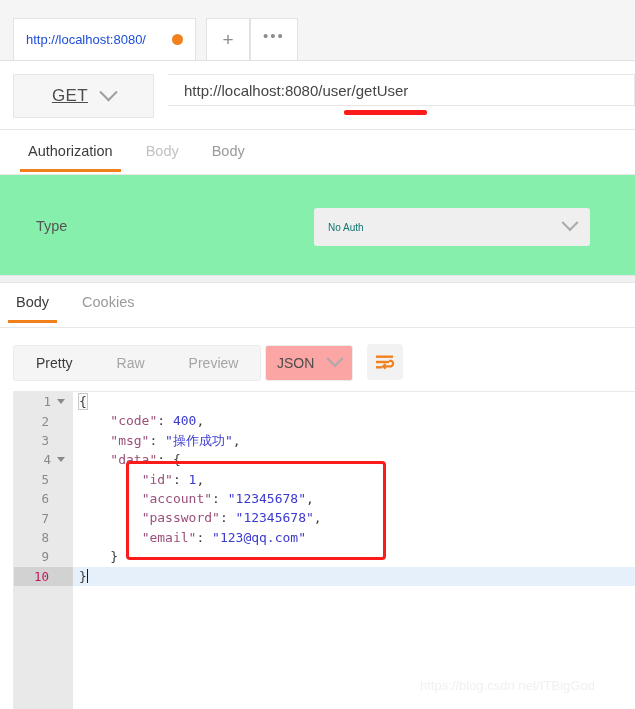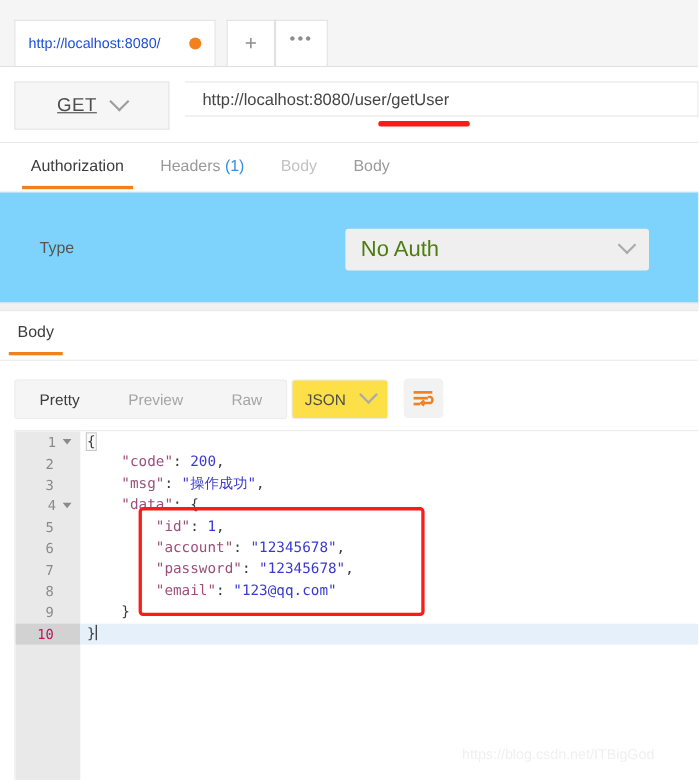--- a/index.html
+++ b/index.html
@@ -156,43 +156,43 @@
     background: #f2801d;
   }
   .rtab.dim { color: #c2c2c2; }
   .badge-count { color: #3e8ede; }
 
   
   .auth-panel {
     position: absolute;
     left: 0; top: 175px;
     width: 635px; height: 105px;
-    background: #7dd3fc;
+    background: #86efac;
   }
   .type-label {
     position: absolute;
     left: 36px; top: 43px;
     font-size: 14.5px;
     color: #555555;
   }
   .auth-select {
     position: absolute;
     left: 314px; top: 208px;
     width: 276px; height: 38px;
     background: #efefef;
     border-radius: 3px;
     box-sizing: border-box;
     display: flex;
     align-items: center;
     padding: 0 14px;
   }
   .auth-select .val {
     flex: 1;
-    font-size: 20px;
-    color: #4d7c0f;
+    font-size: 10px;
+    color: #0f766e;
   }
   .chev-sm {
     width: 10px; height: 10px;
     border-right: 2px solid #aaaaaa;
     border-bottom: 2px solid #aaaaaa;
     transform: rotate(45deg) translate(-3px,-3px);
   }
 
   
   .band {
@@ -240,21 +240,21 @@
     font-size: 14px;
     color: #a5a5a5;
     padding: 0 22px;
     line-height: 34px;
   }
   .seg-item.active { color: #3c3c3c; }
   .fmt-select {
     position: absolute;
     left: 265px; top: 17px;
     width: 88px; height: 36px;
-    background: #fde047;
+    background: #fca5a5;
     border: 1px solid #ececec;
     border-radius: 3px;
     box-sizing: border-box;
     display: flex;
     align-items: center;
     padding: 0 11px;
   }
   .fmt-select .val {
     flex: 1;
     font-size: 14px;
@@ -380,44 +380,44 @@
     <span class="chev"></span>
   </div>
   <div class="url-field">
     <span class="url-text">http://localhost:8080/user/getUser</span>
   </div>
 </div>
 <div class="url-underline"></div>
 
 <div class="reqtabs" id="request-tabs">
     <div class="rtab active"><span>Authorization</span></div>
-    <div class="rtab"><span>Headers</span><span class="badge-count"> (1)</span></div>
     <div class="rtab dim"><span>Body</span></div>
     <div class="rtab"><span>Body</span></div>
   </div>
 
 <div class="auth-panel">
   <span class="type-label">Type</span>
 </div>
 <div class="auth-select">
   <span class="val">No Auth</span>
   <span class="chev-sm"></span>
 </div>
 
 <div class="band"></div>
 
 <div class="resptabs" id="response-tabs">
     <div class="rtab active"><span>Body</span></div>
+    <div class="rtab"><span>Cookies</span></div>
   </div>
 
 <div class="bodytoolbar">
   <div class="seg" id="view-modes">
       <div class="seg-item active">Pretty</div>
+      <div class="seg-item">Raw</div>
       <div class="seg-item">Preview</div>
-      <div class="seg-item">Raw</div>
     </div>
   <div class="fmt-select">
     <span class="val">JSON</span>
     <span class="chev-sm"></span>
   </div>
 </div>
 <div class="wrap-btn">
   <svg width="20" height="16" viewBox="0 0 20 16">
     <rect x="1" y="1.5" width="17" height="2.4" fill="#f2801d"></rect>
     <rect x="1" y="6.8" width="13" height="2.4" fill="#f2801d"></rect>
@@ -465,21 +465,21 @@
         <span>9</span>
         <span class="fold-space"></span>
       </div>
       <div class="gutter-row active">
         <span>10</span>
         <span class="fold-space"></span>
       </div>
     </div>
   <div class="codearea" id="codearea">
       <div class="code-line"><span class="p brace-hl">{</span></div>
-      <div class="code-line"><span>    </span><span class="k">"code"</span><span class="p">: </span><span class="n">200</span><span class="p">,</span></div>
+      <div class="code-line"><span>    </span><span class="k">"code"</span><span class="p">: </span><span class="n">400</span><span class="p">,</span></div>
       <div class="code-line"><span>    </span><span class="k">"msg"</span><span class="p">: </span><span class="s">"操作成功"</span><span class="p">,</span></div>
       <div class="code-line"><span>    </span><span class="k">"data"</span><span class="p">: </span><span class="p">{</span></div>
       <div class="code-line"><span>        </span><span class="k">"id"</span><span class="p">: </span><span class="n">1</span><span class="p">,</span></div>
       <div class="code-line"><span>        </span><span class="k">"account"</span><span class="p">: </span><span class="s">"12345678"</span><span class="p">,</span></div>
       <div class="code-line"><span>        </span><span class="k">"password"</span><span class="p">: </span><span class="s">"12345678"</span><span class="p">,</span></div>
       <div class="code-line"><span>        </span><span class="k">"email"</span><span class="p">: </span><span class="s">"123@qq.com"</span></div>
       <div class="code-line"><span>    </span><span class="p">}</span></div>
       <div class="code-line active"><span class="p">}</span><span class="cursor"></span></div>
     </div>
 </div>

